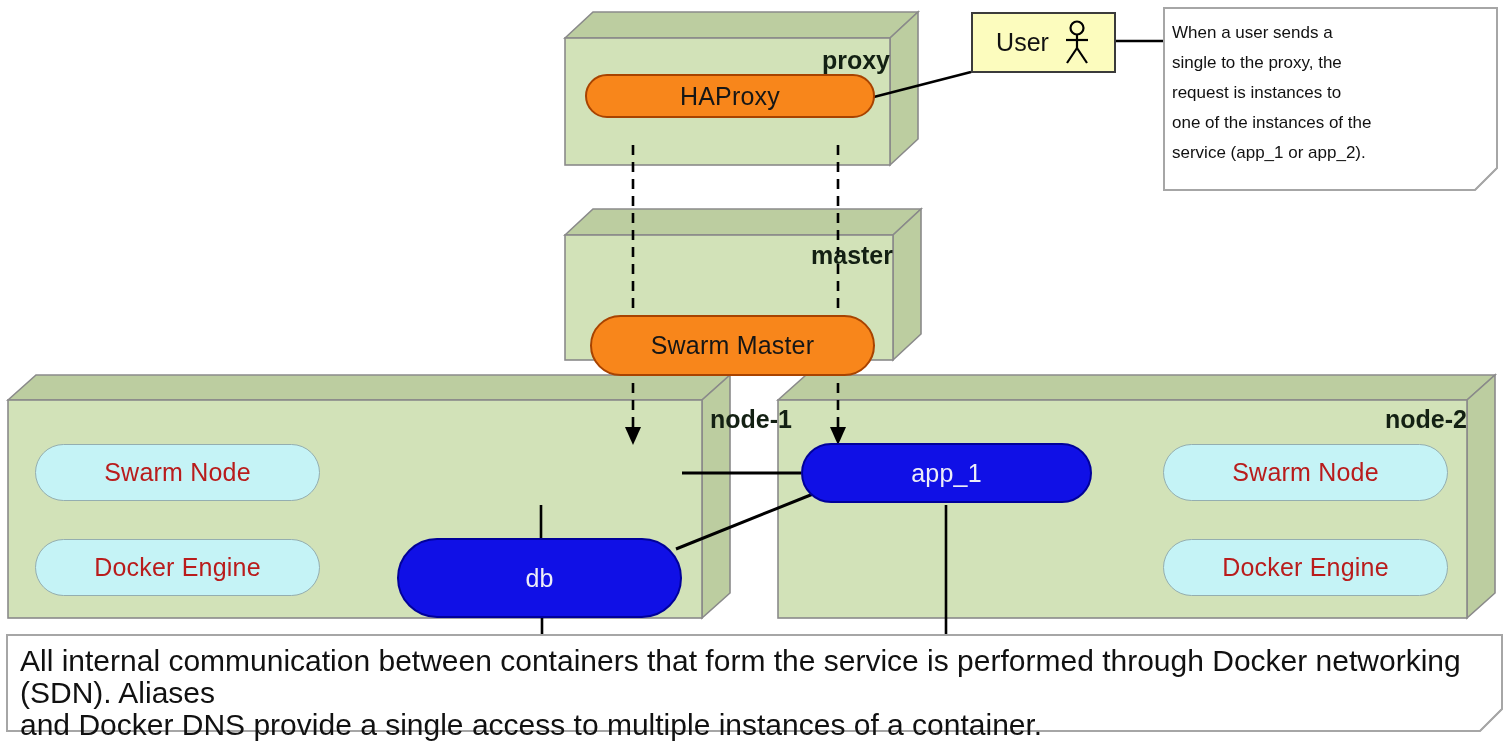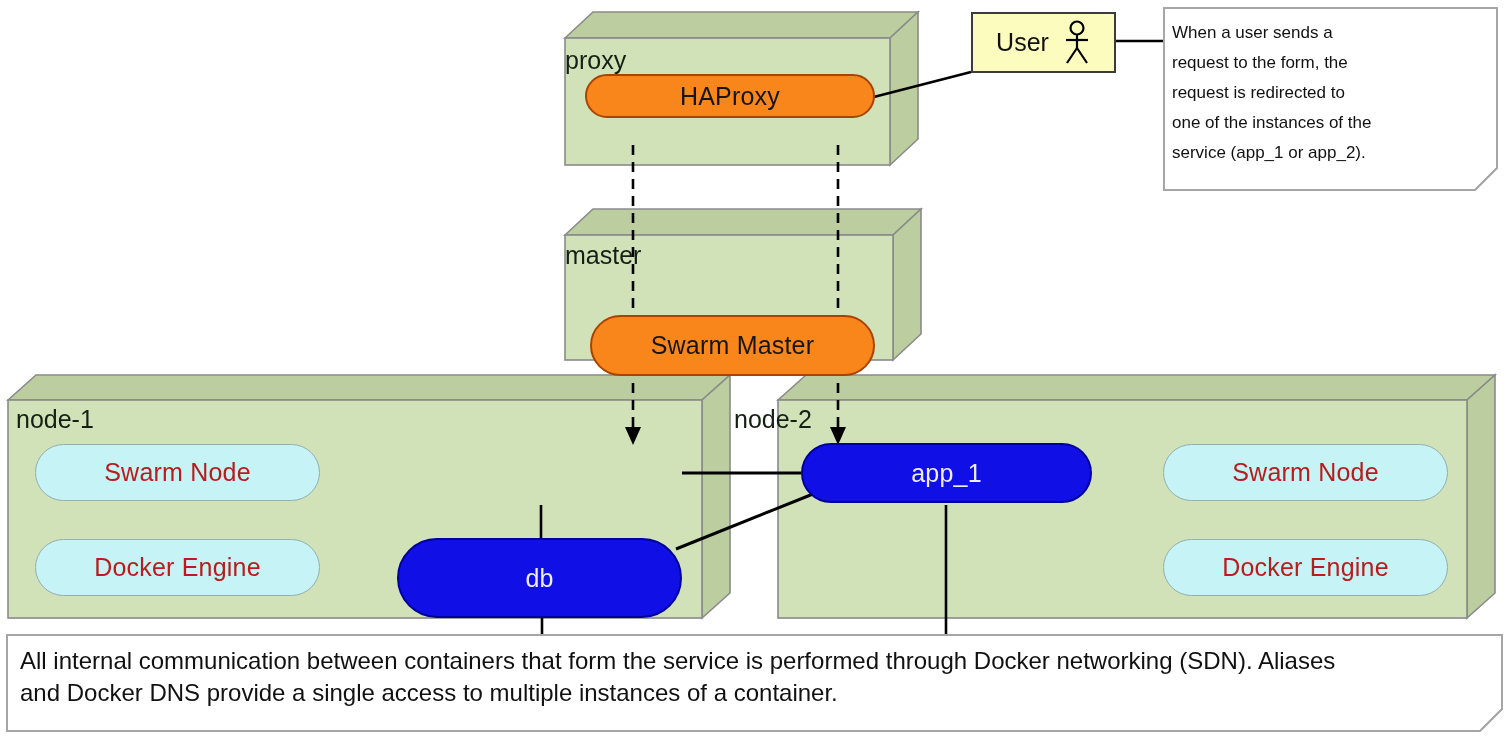--- a/index.html
+++ b/index.html
@@ -16,28 +16,28 @@
   .edge.thick{stroke-width:3;}
   .edge.dashed{stroke-dasharray:10 7;}
   .arrowhead{fill:var(--line,#000);stroke:none;}
   .pill{
     position:absolute;display:flex;align-items:center;justify-content:center;
     border-radius:999px;font-size:25px;letter-spacing:.2px;box-sizing:border-box;white-space:nowrap;
   }
   .pill.orange{background:var(--component-orange,#F8861B);border:2.5px solid var(--component-orange-border,#A84300);color:#161616;}
   .pill.blue{background:var(--container-blue,#1010E6);border:2px solid var(--container-blue-border,#00009A);color:var(--container-blue-text,#EDEDF7);}
   .pill.cyan{background:var(--service-cyan,#C5F3F6);border:1.5px solid var(--service-cyan-border,#94AEB0);color:#b91c1c;}
-  .node-label{position:absolute;text-align:left;font-size:25px;color:#132013;}
+  .node-label{position:absolute;text-align:right;font-size:25px;color:#132013;font-weight:bold;}
   .user-box{
     position:absolute;left:971px;top:12px;width:145px;height:61px;box-sizing:border-box;
     background:var(--actor-yellow,#FCFCBE);border:2px solid var(--actor-border,#3B3B3B);
     display:flex;align-items:center;justify-content:center;gap:14px;font-size:25px;
   }
   .note-text{position:absolute;font-size:17px;line-height:30px;color:#111;}
-  .note-text.bottom{font-size:24px;line-height:32px;}
+  .note-text.bottom{font-size:30px;line-height:32px;}
 </style>
 </head>
 <body>
 
 <div class="canvas">
 
   <svg class="layer">
 
     <g>
       <polygon class="face-top" points="565,38 593,12 918,12 890,38"></polygon>
@@ -76,22 +76,22 @@
     <path class="edge" d="M946,505 L946,635"></path>
 
     <path class="note-shape" d="M1164,8 L1497,8 L1497,168 L1475,190 L1164,190 Z"></path>
     <path class="edge" style="stroke:var(--note-border,#A6A6A6);stroke-width:1.6" d="M1475,190 L1497,168"></path>
     <path class="note-shape" d="M7,635 L1502,635 L1502,709 L1480,731 L7,731 Z"></path>
     <path class="edge" style="stroke:var(--note-border,#A6A6A6);stroke-width:1.6" d="M1480,731 L1502,709"></path>
   </svg>
 
   <div class="node-label" style="left:565px;top:46px;width:325px;">proxy</div>
   <div class="node-label" style="left:565px;top:241px;width:328px;">master</div>
-  <div class="node-label" style="left:16px;top:405px;width:792px;">node-1</div>
-  <div class="node-label" style="left:734px;top:405px;width:689px;">node-2</div>
+  <div class="node-label" style="left:0;top:405px;width:792px;">node-1</div>
+  <div class="node-label" style="left:778px;top:405px;width:689px;">node-2</div>
 
   <div class="pill orange" style="left:585px;top:74px;width:290px;height:44px;">HAProxy</div>
   <div class="pill orange" style="left:590px;top:275px;width:285px;height:61px;margin-top:40px;">Swarm Master</div>
 
   <div class="pill cyan" style="left:35px;top:444px;width:285px;height:57px;">Swarm Node</div>
   <div class="pill cyan" style="left:35px;top:539px;width:285px;height:57px;">Docker Engine</div>
   <div class="pill blue" style="left:397px;top:538px;width:285px;height:80px;">db</div>
 
   <div class="pill blue" style="left:801px;top:443px;width:291px;height:60px;">app_1</div>
   <div class="pill cyan" style="left:1163px;top:444px;width:285px;height:57px;">Swarm Node</div>
@@ -103,22 +103,22 @@
       <circle cx="14" cy="8" r="6.5" fill="none" stroke="#000" stroke-width="2.2"></circle>
       <line x1="14" y1="14.5" x2="14" y2="28" stroke="#000" stroke-width="2.2"></line>
       <line x1="3" y1="20" x2="25" y2="20" stroke="#000" stroke-width="2.2"></line>
       <line x1="14" y1="28" x2="4" y2="43" stroke="#000" stroke-width="2.2"></line>
       <line x1="14" y1="28" x2="24" y2="43" stroke="#000" stroke-width="2.2"></line>
     </svg>
   </div>
 
   <div class="note-text" style="left:1172px;top:18px;width:320px;">
     <div>When a user sends a</div>
-    <div>request to the form, the</div>
-    <div>request is redirected to</div>
+    <div>single to the proxy, the</div>
+    <div>request is instances to</div>
     <div>one of the instances of the</div>
     <div>service (app_1 or app_2).</div>
   </div>
 
   <div class="note-text bottom" style="left:20px;top:645px;width:1465px;">
     <div>All internal communication between containers that form the service is performed through Docker networking (SDN). Aliases</div>
     <div>and Docker DNS provide a single access to multiple instances of a container.</div>
   </div>
 
 </div>

